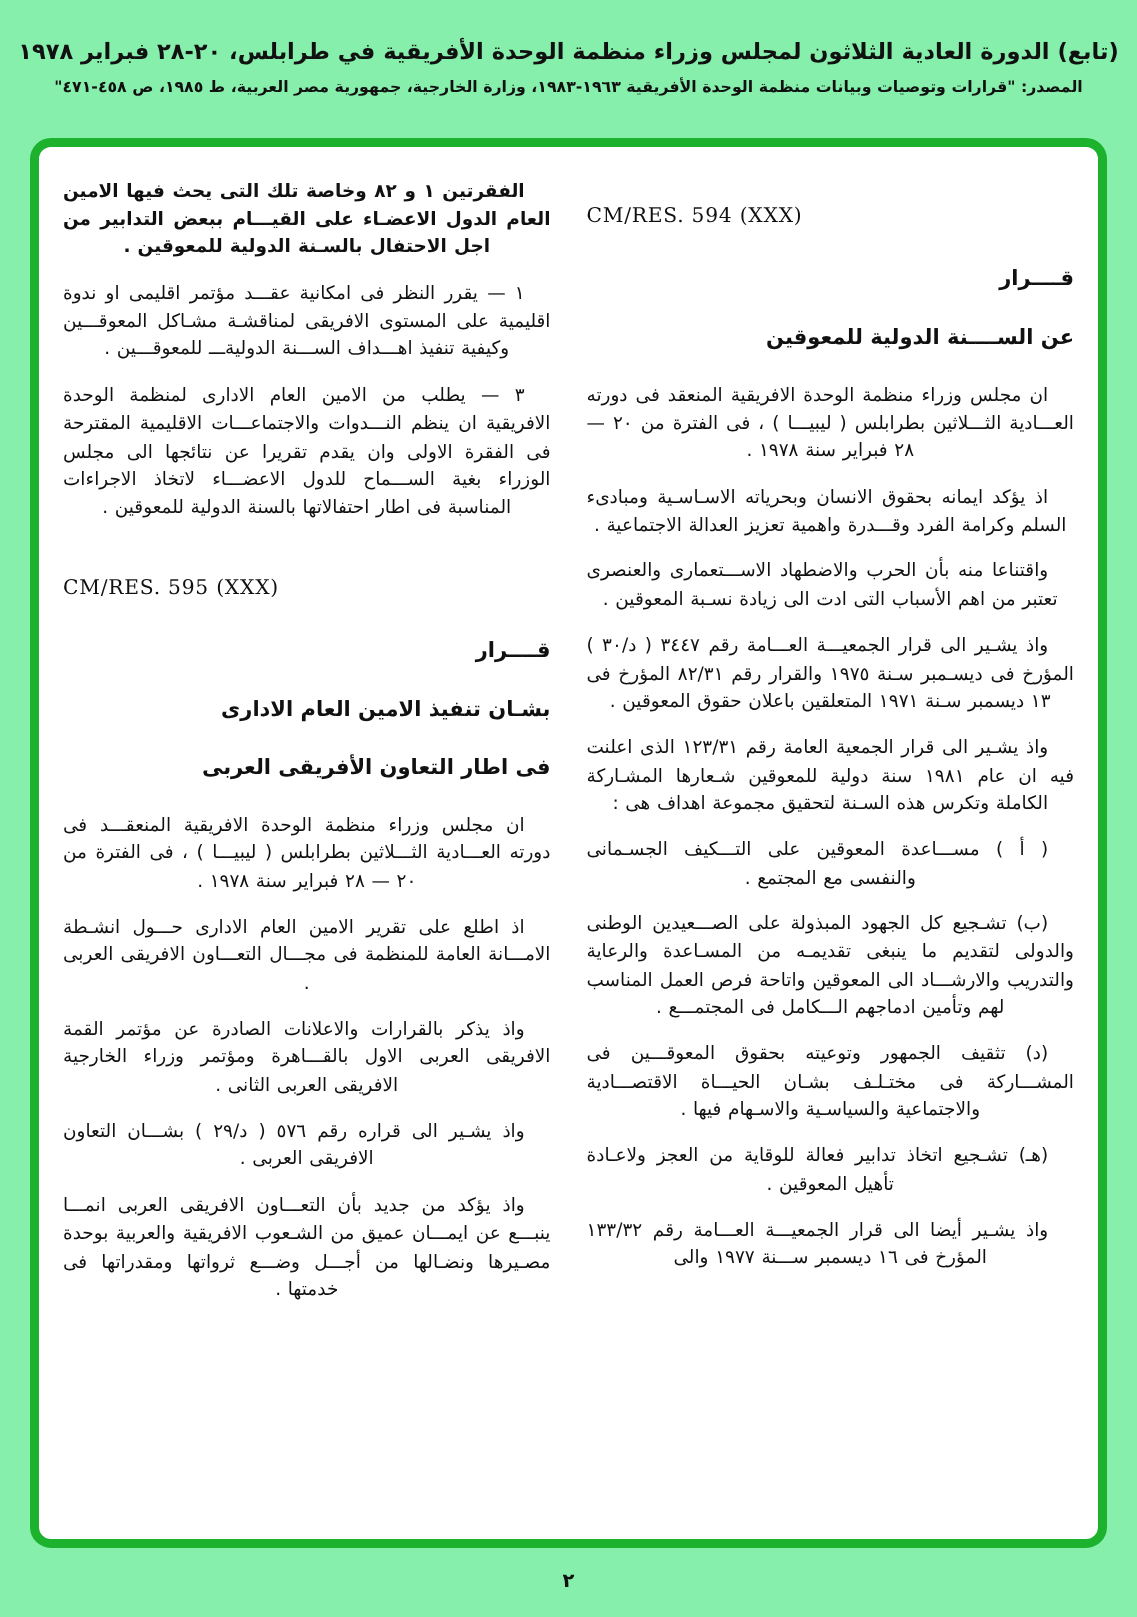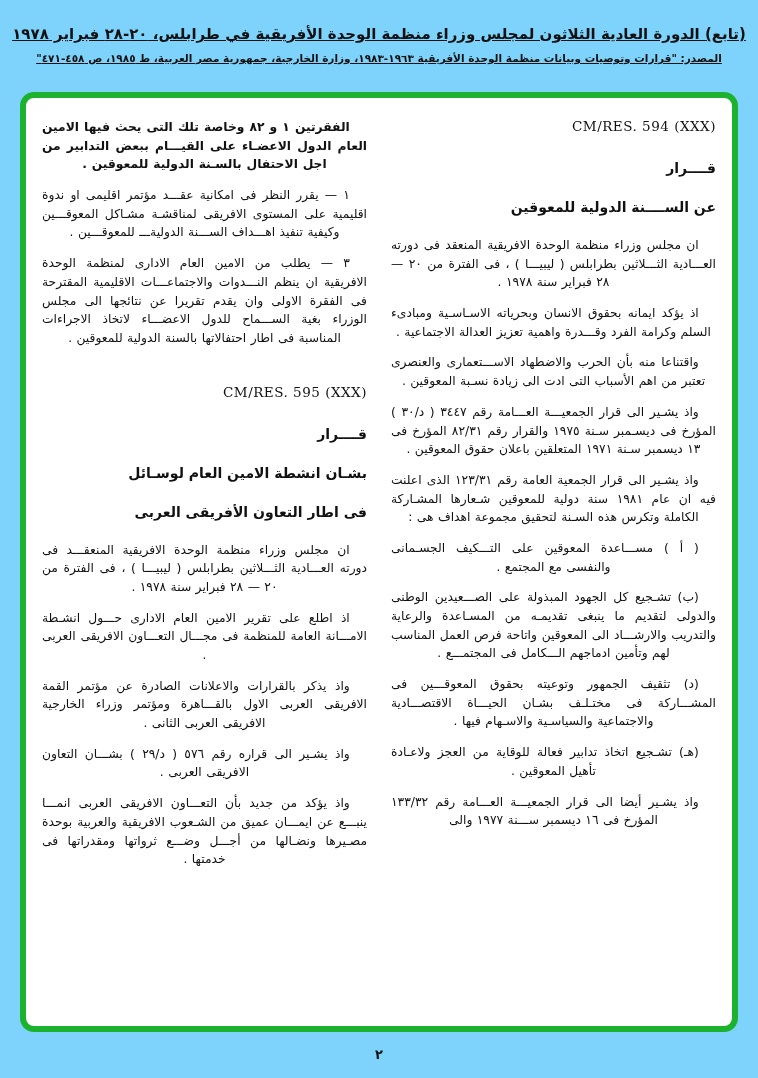--- a/index.html
+++ b/index.html
@@ -1,23 +1,22 @@
 <!DOCTYPE html>
 <html lang="ar"><head>
 <meta charset="utf-8">
 <style>
   html,body{margin:0;padding:0;background:#ffffff;}
   .page{
     position:relative;
     width:758px;height:1078px;
-    background:#7dd3fc;
+    background:#86efac;
     font-family:"DejaVu Sans",sans-serif;
     color:#111;
     overflow:hidden;
-    text-decoration:underline;
   }
   
   .header{ text-align:center; direction:rtl; padding-top:24px; }
   .header .title{
     font-size:15px; font-weight:700; line-height:1.4;
   }
   .header .source{
     font-size:10.5px; font-weight:700; margin-top:6px; line-height:1.4;
   }
   
@@ -32,24 +31,24 @@
   .doc-body{
     direction:rtl;
     display:flex; gap:24px;
     padding:20px 16px 10px 16px;
     height:100%;
     box-sizing:border-box;
   }
   .col{ flex:1 1 0; min-width:0; }
   
   .ref{
-    direction:ltr; text-align:right;
+    direction:ltr; text-align:left;
     font-family:"DejaVu Serif",serif;
     font-size:13.5px; letter-spacing:.5px;
-    margin:0 0 24px 0;
+    margin:18px 0 24px 0;
     white-space:nowrap;
   }
   .gap-top{ margin-top:36px; }
   .heading{
     font-weight:700; text-align:right;
     font-size:14px; line-height:1.5;
     margin:6px 0 18px 0;
   }
   .para{
     font-size:12.3px; line-height:1.52;
@@ -91,21 +90,21 @@
           <div class="para">(د) تثقيف الجمهور وتوعيته بحقوق المعوقـــين فى المشـــاركة فى مختـلـف بشـان الحيـــاة الاقتصـــادية والاجتماعية والسياسـية والاسـهام فيها .</div>
           <div class="para">(هـ) تشـجيع اتخاذ تدابير فعالة للوقاية من العجز ولاعـادة تأهيل المعوقين .</div>
           <div class="para">واذ يشـير أيضا الى قرار الجمعيـــة العـــامة رقم ١٣٣/٣٢ المؤرخ فى ١٦ ديسمبر ســـنة ١٩٧٧ والى</div>
         </div>
       <div class="col">
           <div class="para para-bold">الفقرتين ١ و ٨٢ وخاصة تلك التى يحث فيها الامين العام الدول الاعضـاء على القيـــام ببعض التدابير من اجل الاحتفال بالسـنة الدولية للمعوقين .</div>
           <div class="para">١ — يقرر النظر فى امكانية عقـــد مؤتمر اقليمى او ندوة اقليمية على المستوى الافريقى لمناقشـة مشـاكل المعوقـــين وكيفية تنفيذ اهـــداف الســـنة الدوليةـــ للمعوقـــين .</div>
           <div class="para">٣ — يطلب من الامين العام الادارى لمنظمة الوحدة الافريقية ان ينظم النـــدوات والاجتماعـــات الاقليمية المقترحة فى الفقرة الاولى وان يقدم تقريرا عن نتائجها الى مجلس الوزراء بغية الســـماح للدول الاعضـــاء لاتخاذ الاجراءات المناسبة فى اطار احتفالاتها بالسنة الدولية للمعوقين .</div>
           <div class="ref gap-top">CM/RES. 595 (XXX)</div>
           <div class="heading">قــــرار</div>
-          <div class="heading">بشـان انشطة الامين العام لوسـائل</div>
+          <div class="heading">بشـان تنفيذ الامين العام الادارى</div>
           <div class="heading">فى اطار التعاون الأفريقى العربى</div>
           <div class="para">ان مجلس وزراء منظمة الوحدة الافريقية المنعقـــد فى دورته العـــادية الثـــلاثين بطرابلس ( ليبيـــا ) ، فى الفترة من ٢٠ — ٢٨ فبراير سنة ١٩٧٨ .</div>
           <div class="para">اذ اطلع على تقرير الامين العام الادارى حـــول انشـطة الامـــانة العامة للمنظمة فى مجـــال التعـــاون الافريقى العربى .</div>
           <div class="para">واذ يذكر بالقرارات والاعلانات الصادرة عن مؤتمر القمة الافريقى العربى الاول بالقـــاهرة ومؤتمر وزراء الخارجية الافريقى العربى الثانى .</div>
           <div class="para">واذ يشـير الى قراره رقم ٥٧٦ ( د/٢٩ ) بشـــان التعاون الافريقى العربى .</div>
           <div class="para">واذ يؤكد من جديد بأن التعـــاون الافريقى العربى انمـــا ينبـــع عن ايمـــان عميق من الشـعوب الافريقية والعربية بوحدة مصـيرها ونضـالها من أجـــل وضـــع ثرواتها ومقدراتها فى خدمتها .</div>
         </div>
     </div>
   </div>
 

